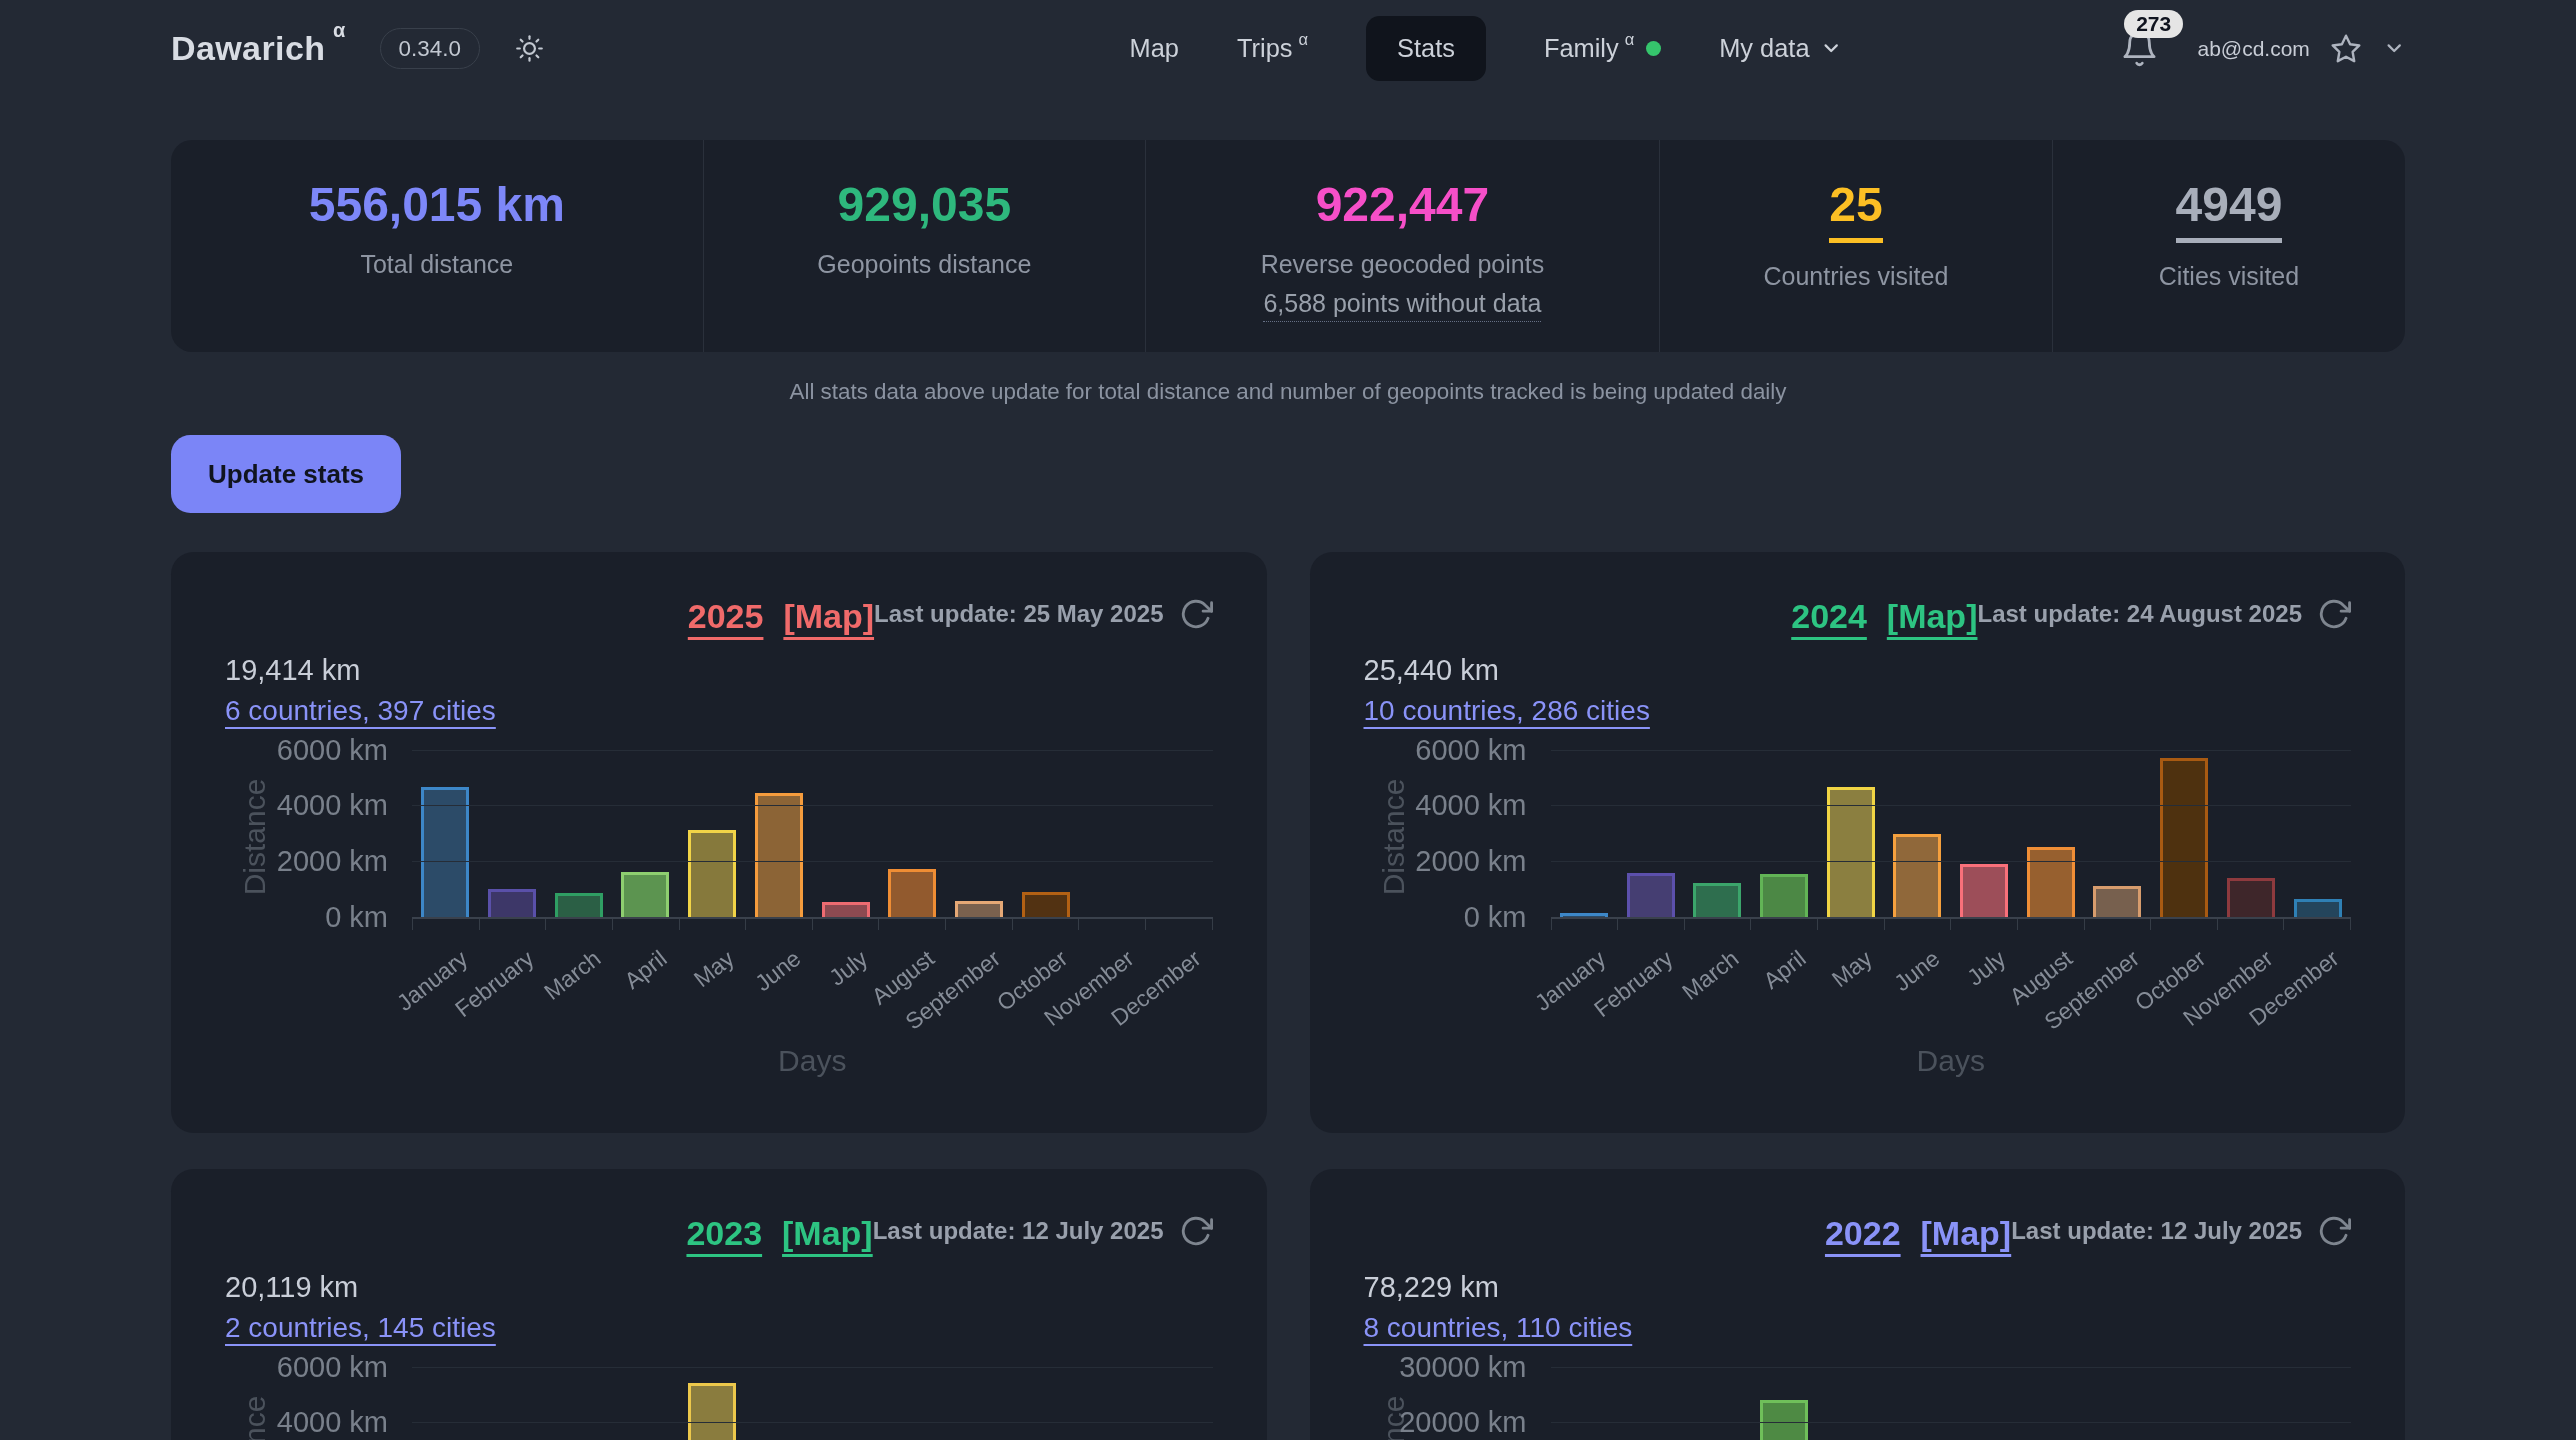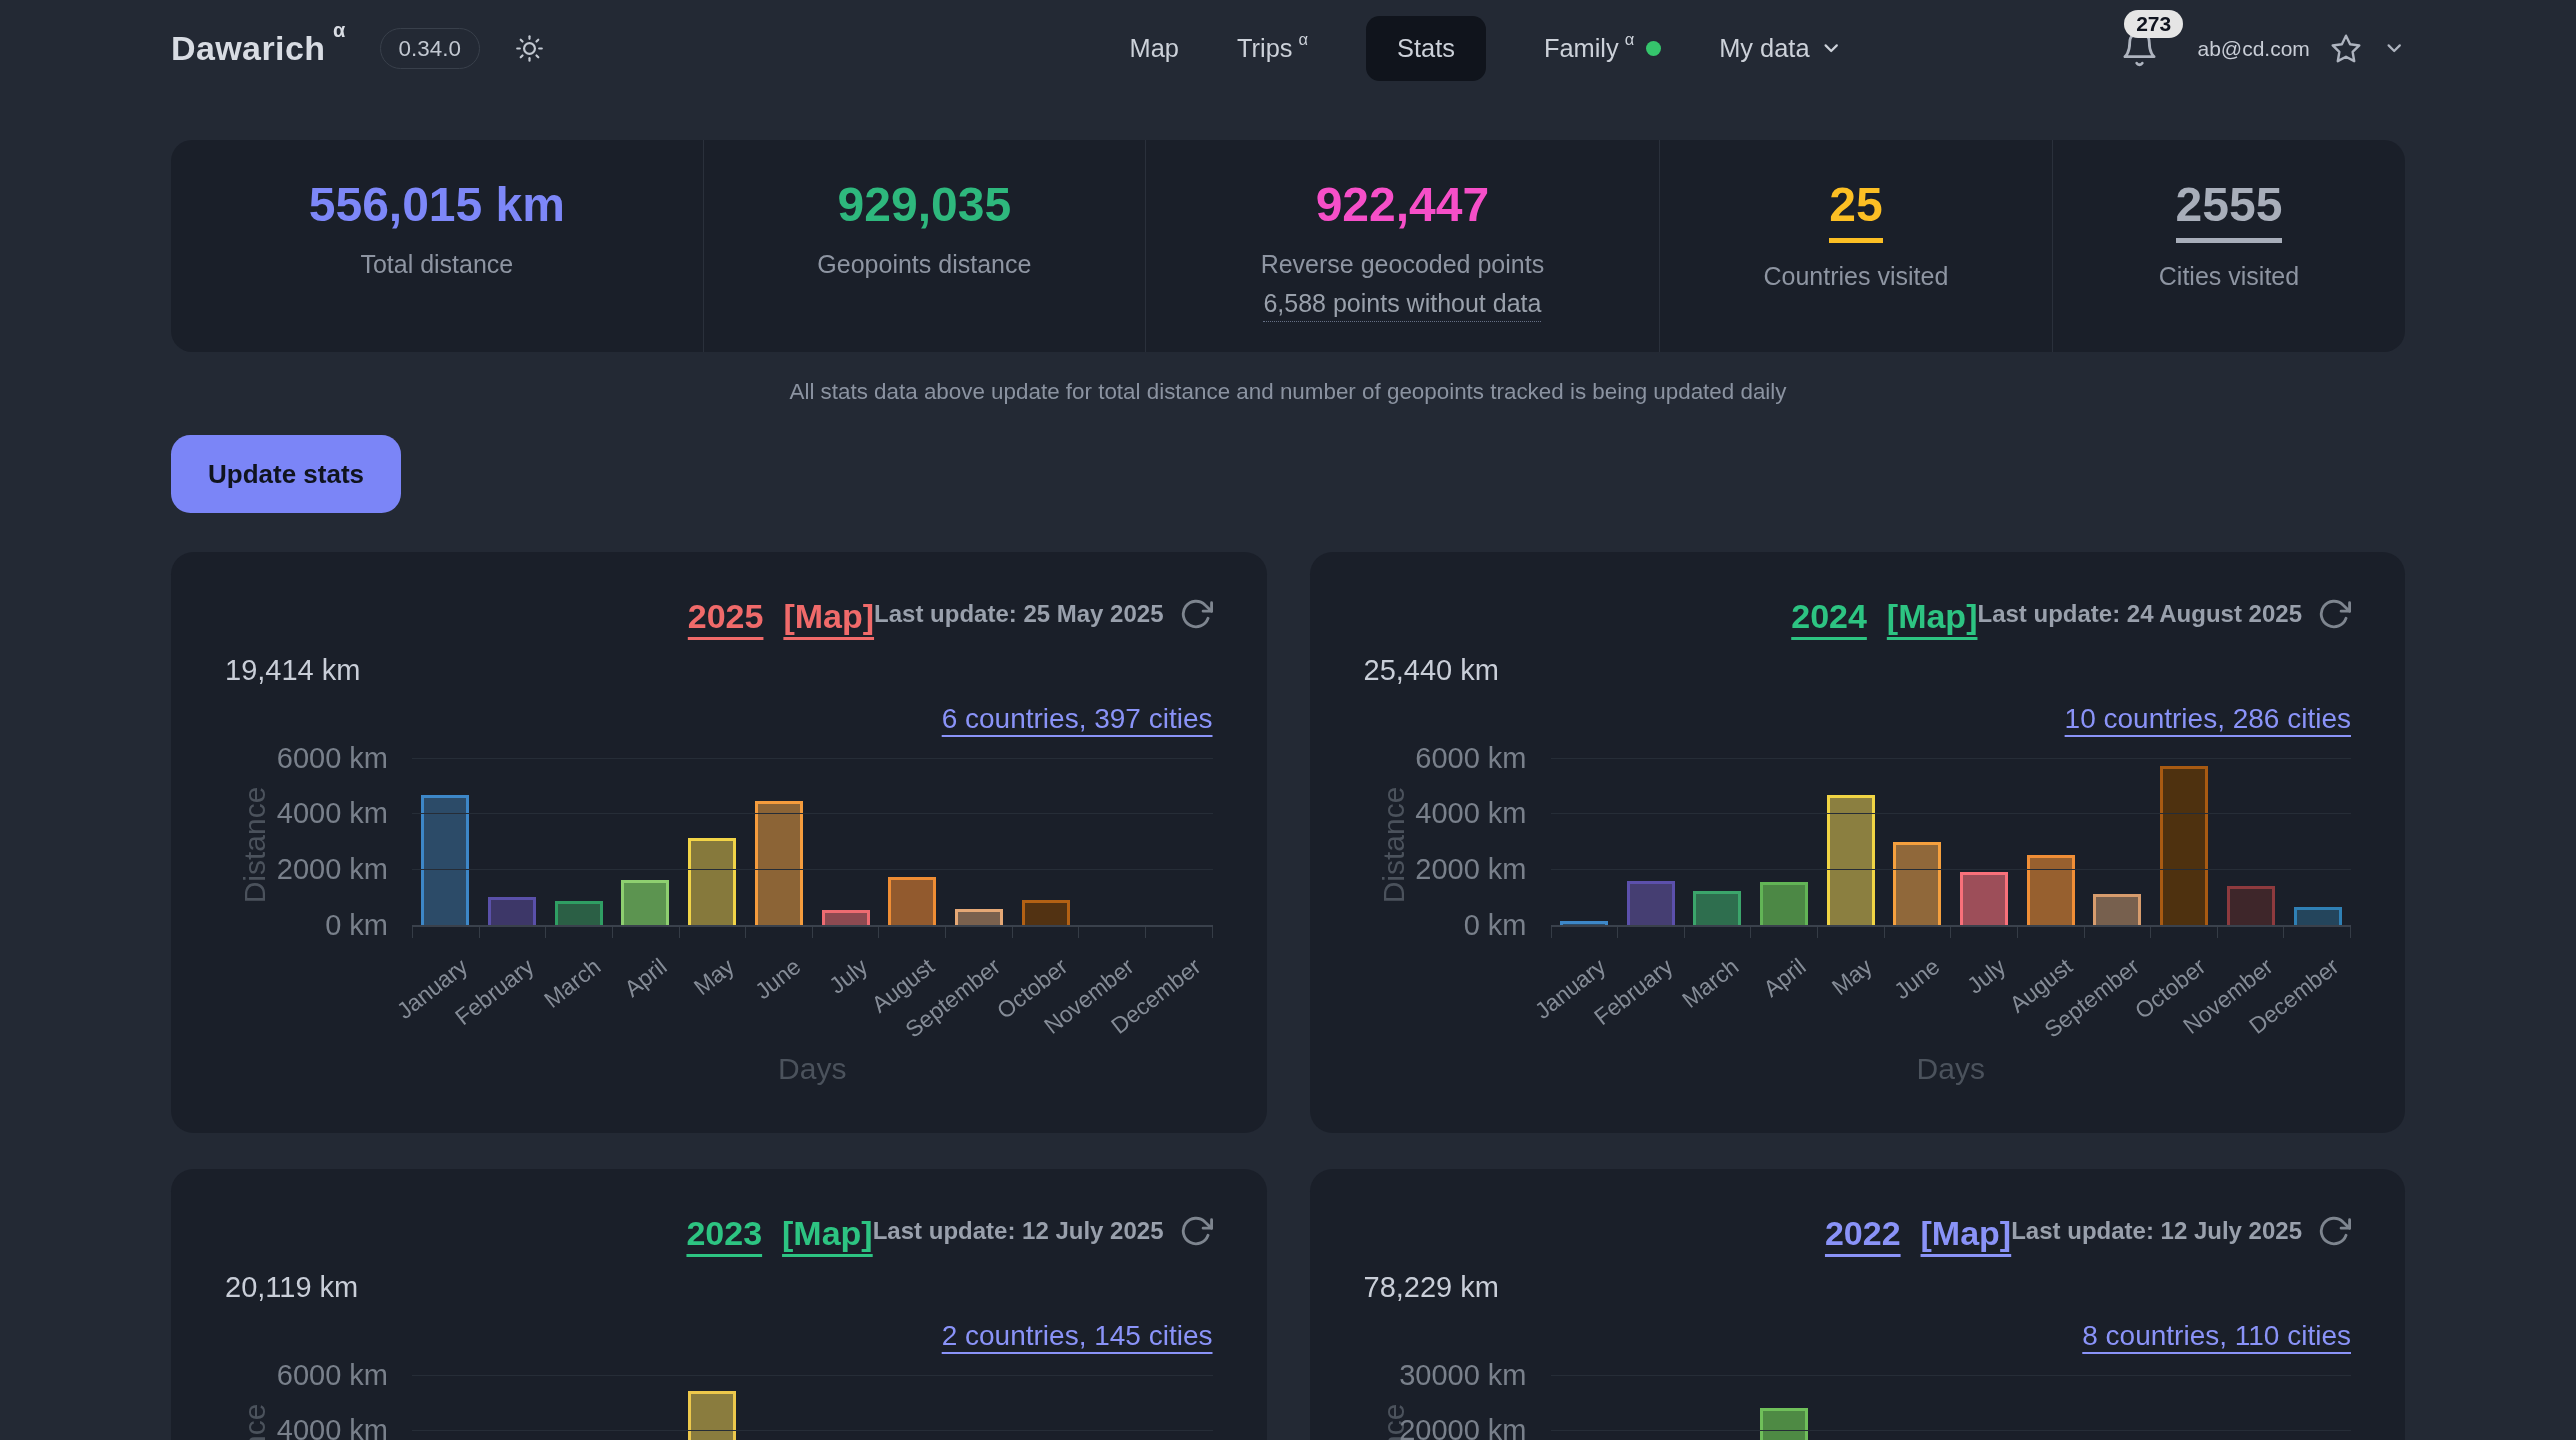--- a/index.html
+++ b/index.html
@@ -52,21 +52,21 @@
   
   .cards { margin-top:39px; display:grid; grid-template-columns:1fr 1fr; column-gap:43px; row-gap:36px; }
   .card { background:#1a1f29; border-radius:22.4px; padding:45px 54px; height:581px; overflow:hidden; }
   .card-head { display:flex; align-items:flex-start; justify-content:flex-end; }
   .year-links { font-size:34px; font-weight:bold; }
   .year-links a { text-decoration:underline; text-decoration-thickness:3px; text-underline-offset:9px; cursor:pointer; }
   .map-link { margin-left:10.5px; }
   .update-meta { display:flex; align-items:center; gap:15px; }
   .last-update { font-size:24px; font-weight:bold; color:#99a0ac; }
   .dist { margin-top:18px; font-size:29px; color:#c9ced8; }
-  .countries-row { margin-top:16px; text-align:right; }
+  .countries-row { margin-top:8px; }
   .countries-link { font-size:28px; color:#8a93f8; text-decoration:underline; text-decoration-thickness:2.2px; text-underline-offset:6.7px; cursor:pointer; }
 
   
   .chart-wrap { margin-top:22.4px; position:relative; }
   .ylab { position:absolute; left:30px; top:87px; transform:translate(-50%,-50%) rotate(-90deg); font-size:30px; color:#4b525c; white-space:nowrap; }
   .plot { margin-left:187px; height:169px; position:relative; border-bottom:2.2px solid #3a414c; }
   .grid { position:absolute; left:0; right:0; height:0.7px; background:#262d37; }
   .yticks { position:absolute; left:-187px; width:163px; top:0; bottom:0; }
   .ytick { position:absolute; right:0; transform:translateY(50%); font-size:29px; color:#79808b; white-space:nowrap; }
   .bars { position:absolute; left:0; right:0; top:0; bottom:0; display:flex; align-items:flex-end; }
@@ -171,21 +171,21 @@
     <div class="stat-cell">
       <div class="stat-value" style="color: rgb(246, 79, 200);">922,447</div>
       <div class="stat-label">Reverse geocoded points</div>
       <div class="stat-desc"><span>6,588 points without data</span></div>
     </div>
     <div class="stat-cell">
       <div class="stat-value underlined" style="color: rgb(252, 191, 36);">25</div>
       <div class="stat-label">Countries visited</div>
     </div>
     <div class="stat-cell">
-      <div class="stat-value underlined" style="color: rgb(168, 174, 186);">2555</div>
+      <div class="stat-value underlined" style="color: rgb(168, 174, 186);">4949</div>
       <div class="stat-label">Cities visited</div>
     </div>
   </div>
 
   <div class="note">All stats data above update for total distance and number of geopoints tracked is being updated daily</div>
 
   <button class="update-btn">Update stats</button>
 
   
   <div class="cards">

